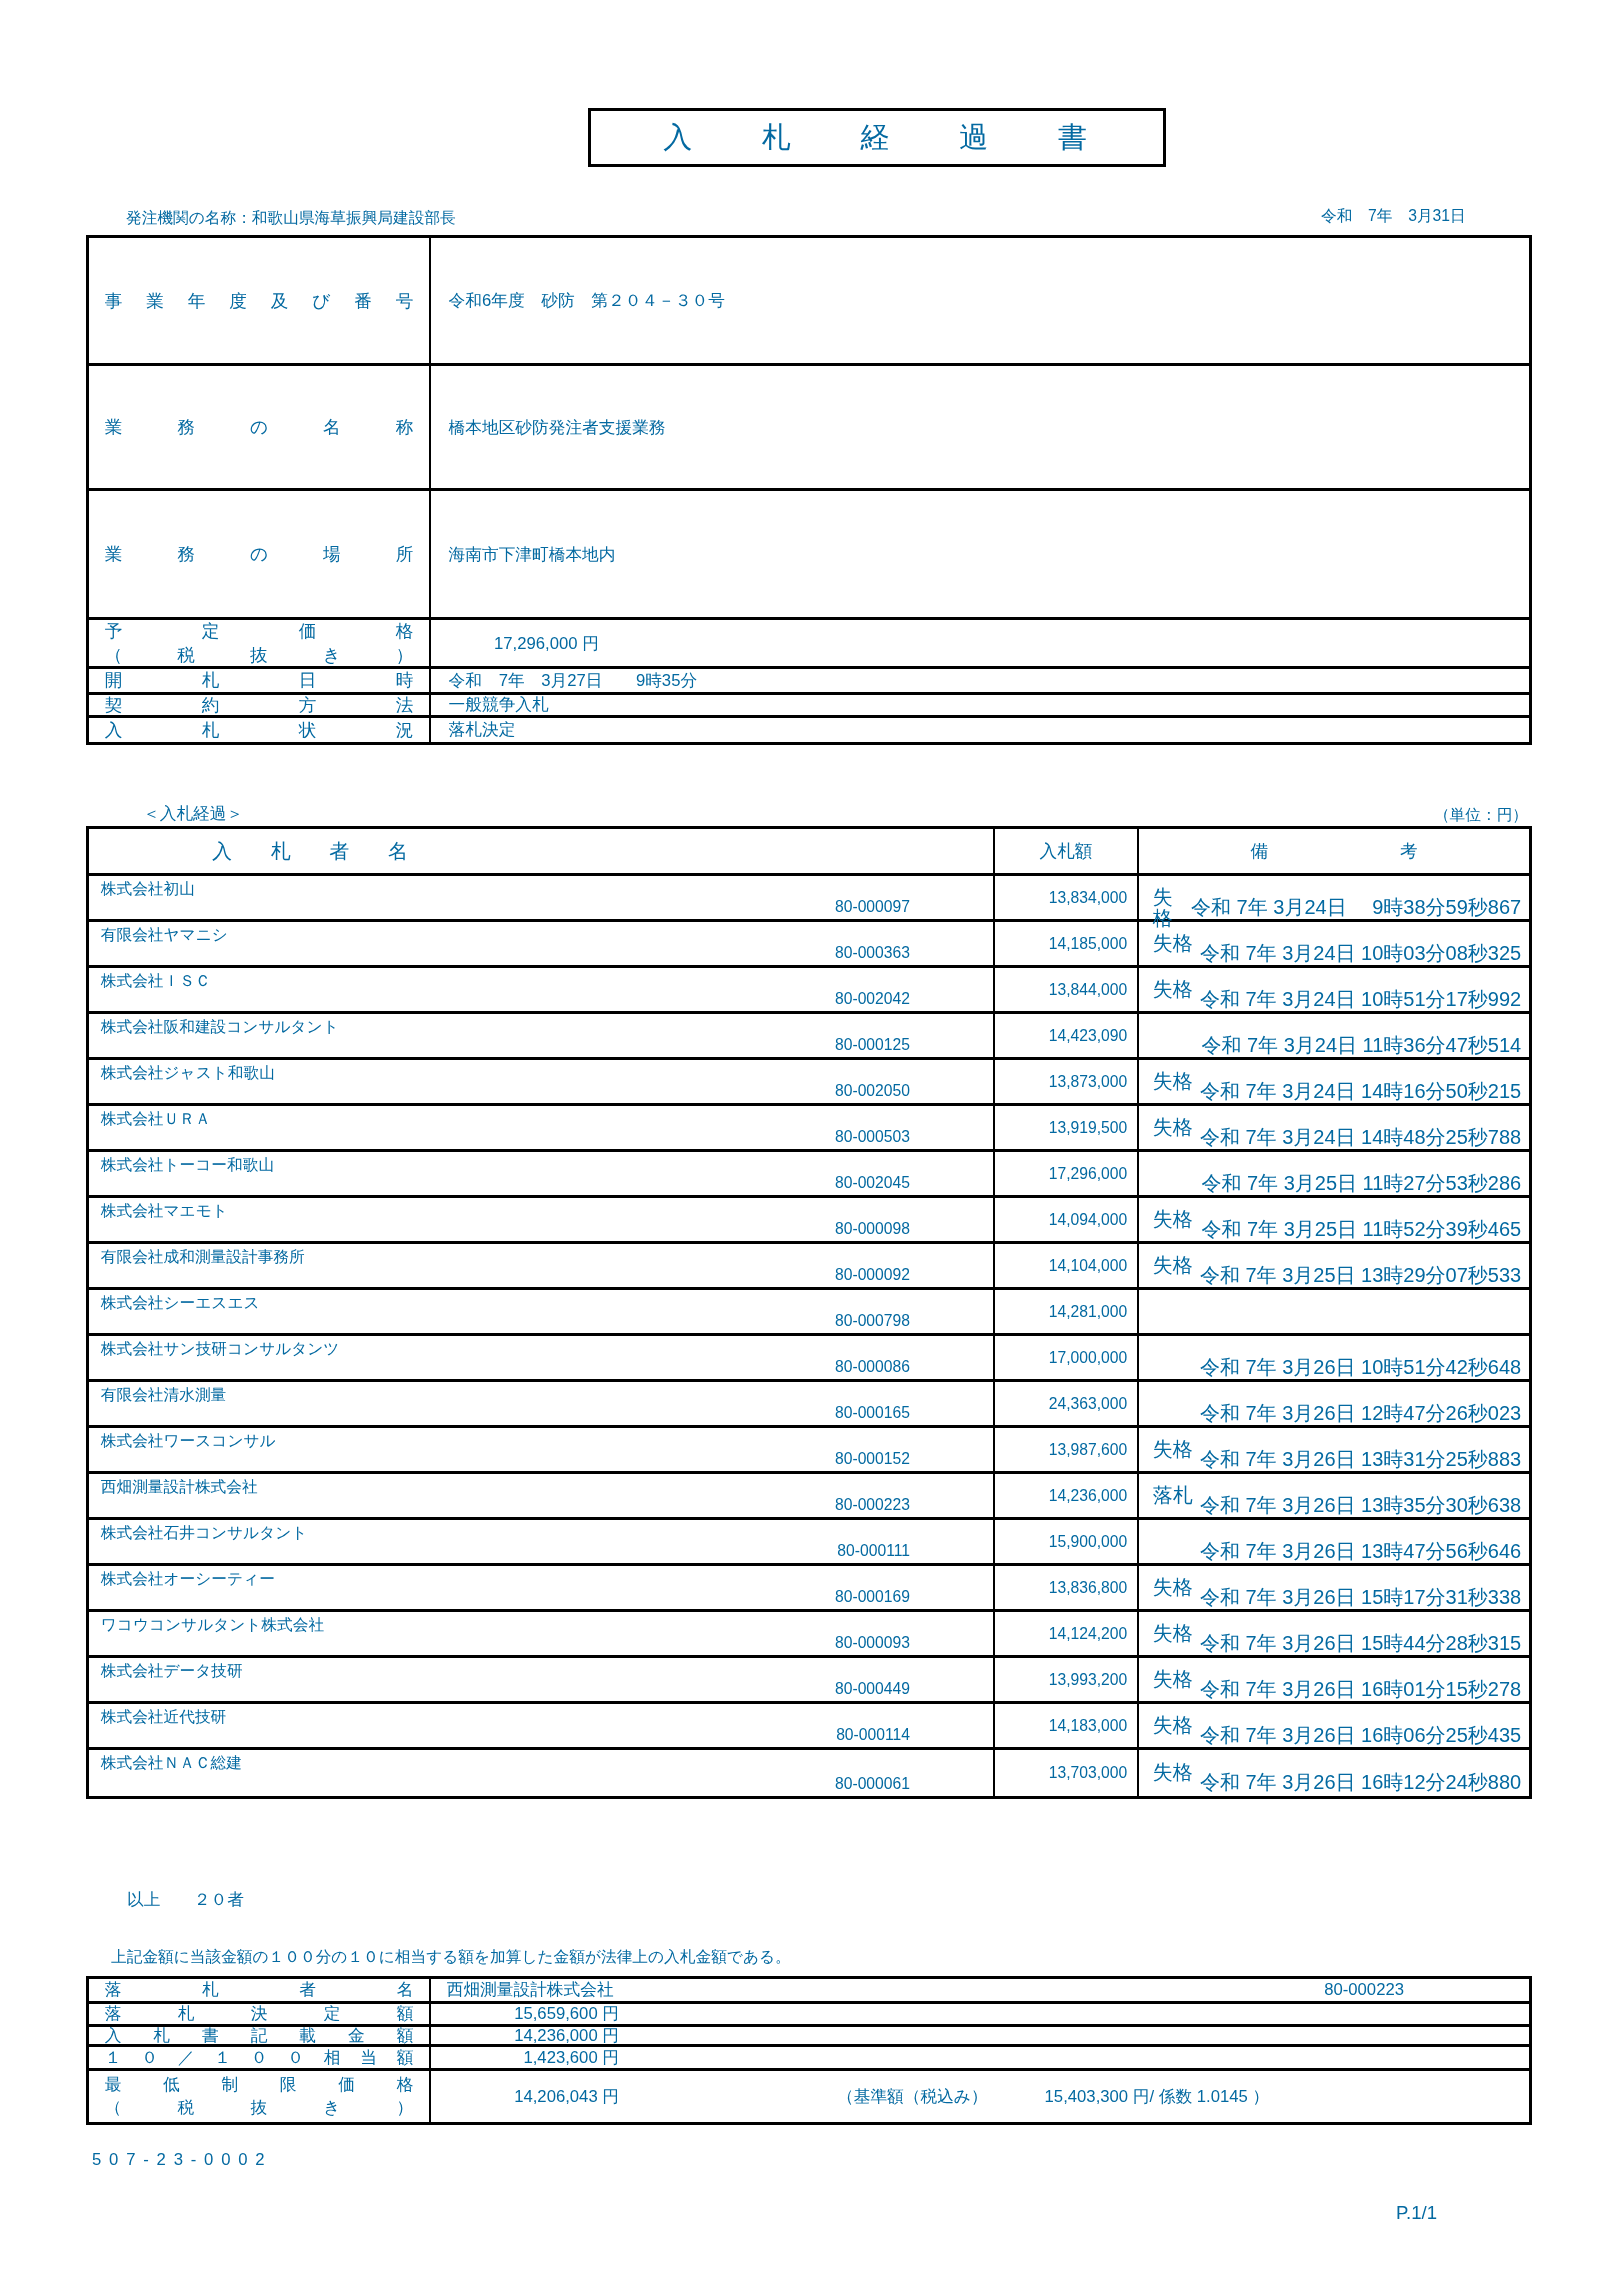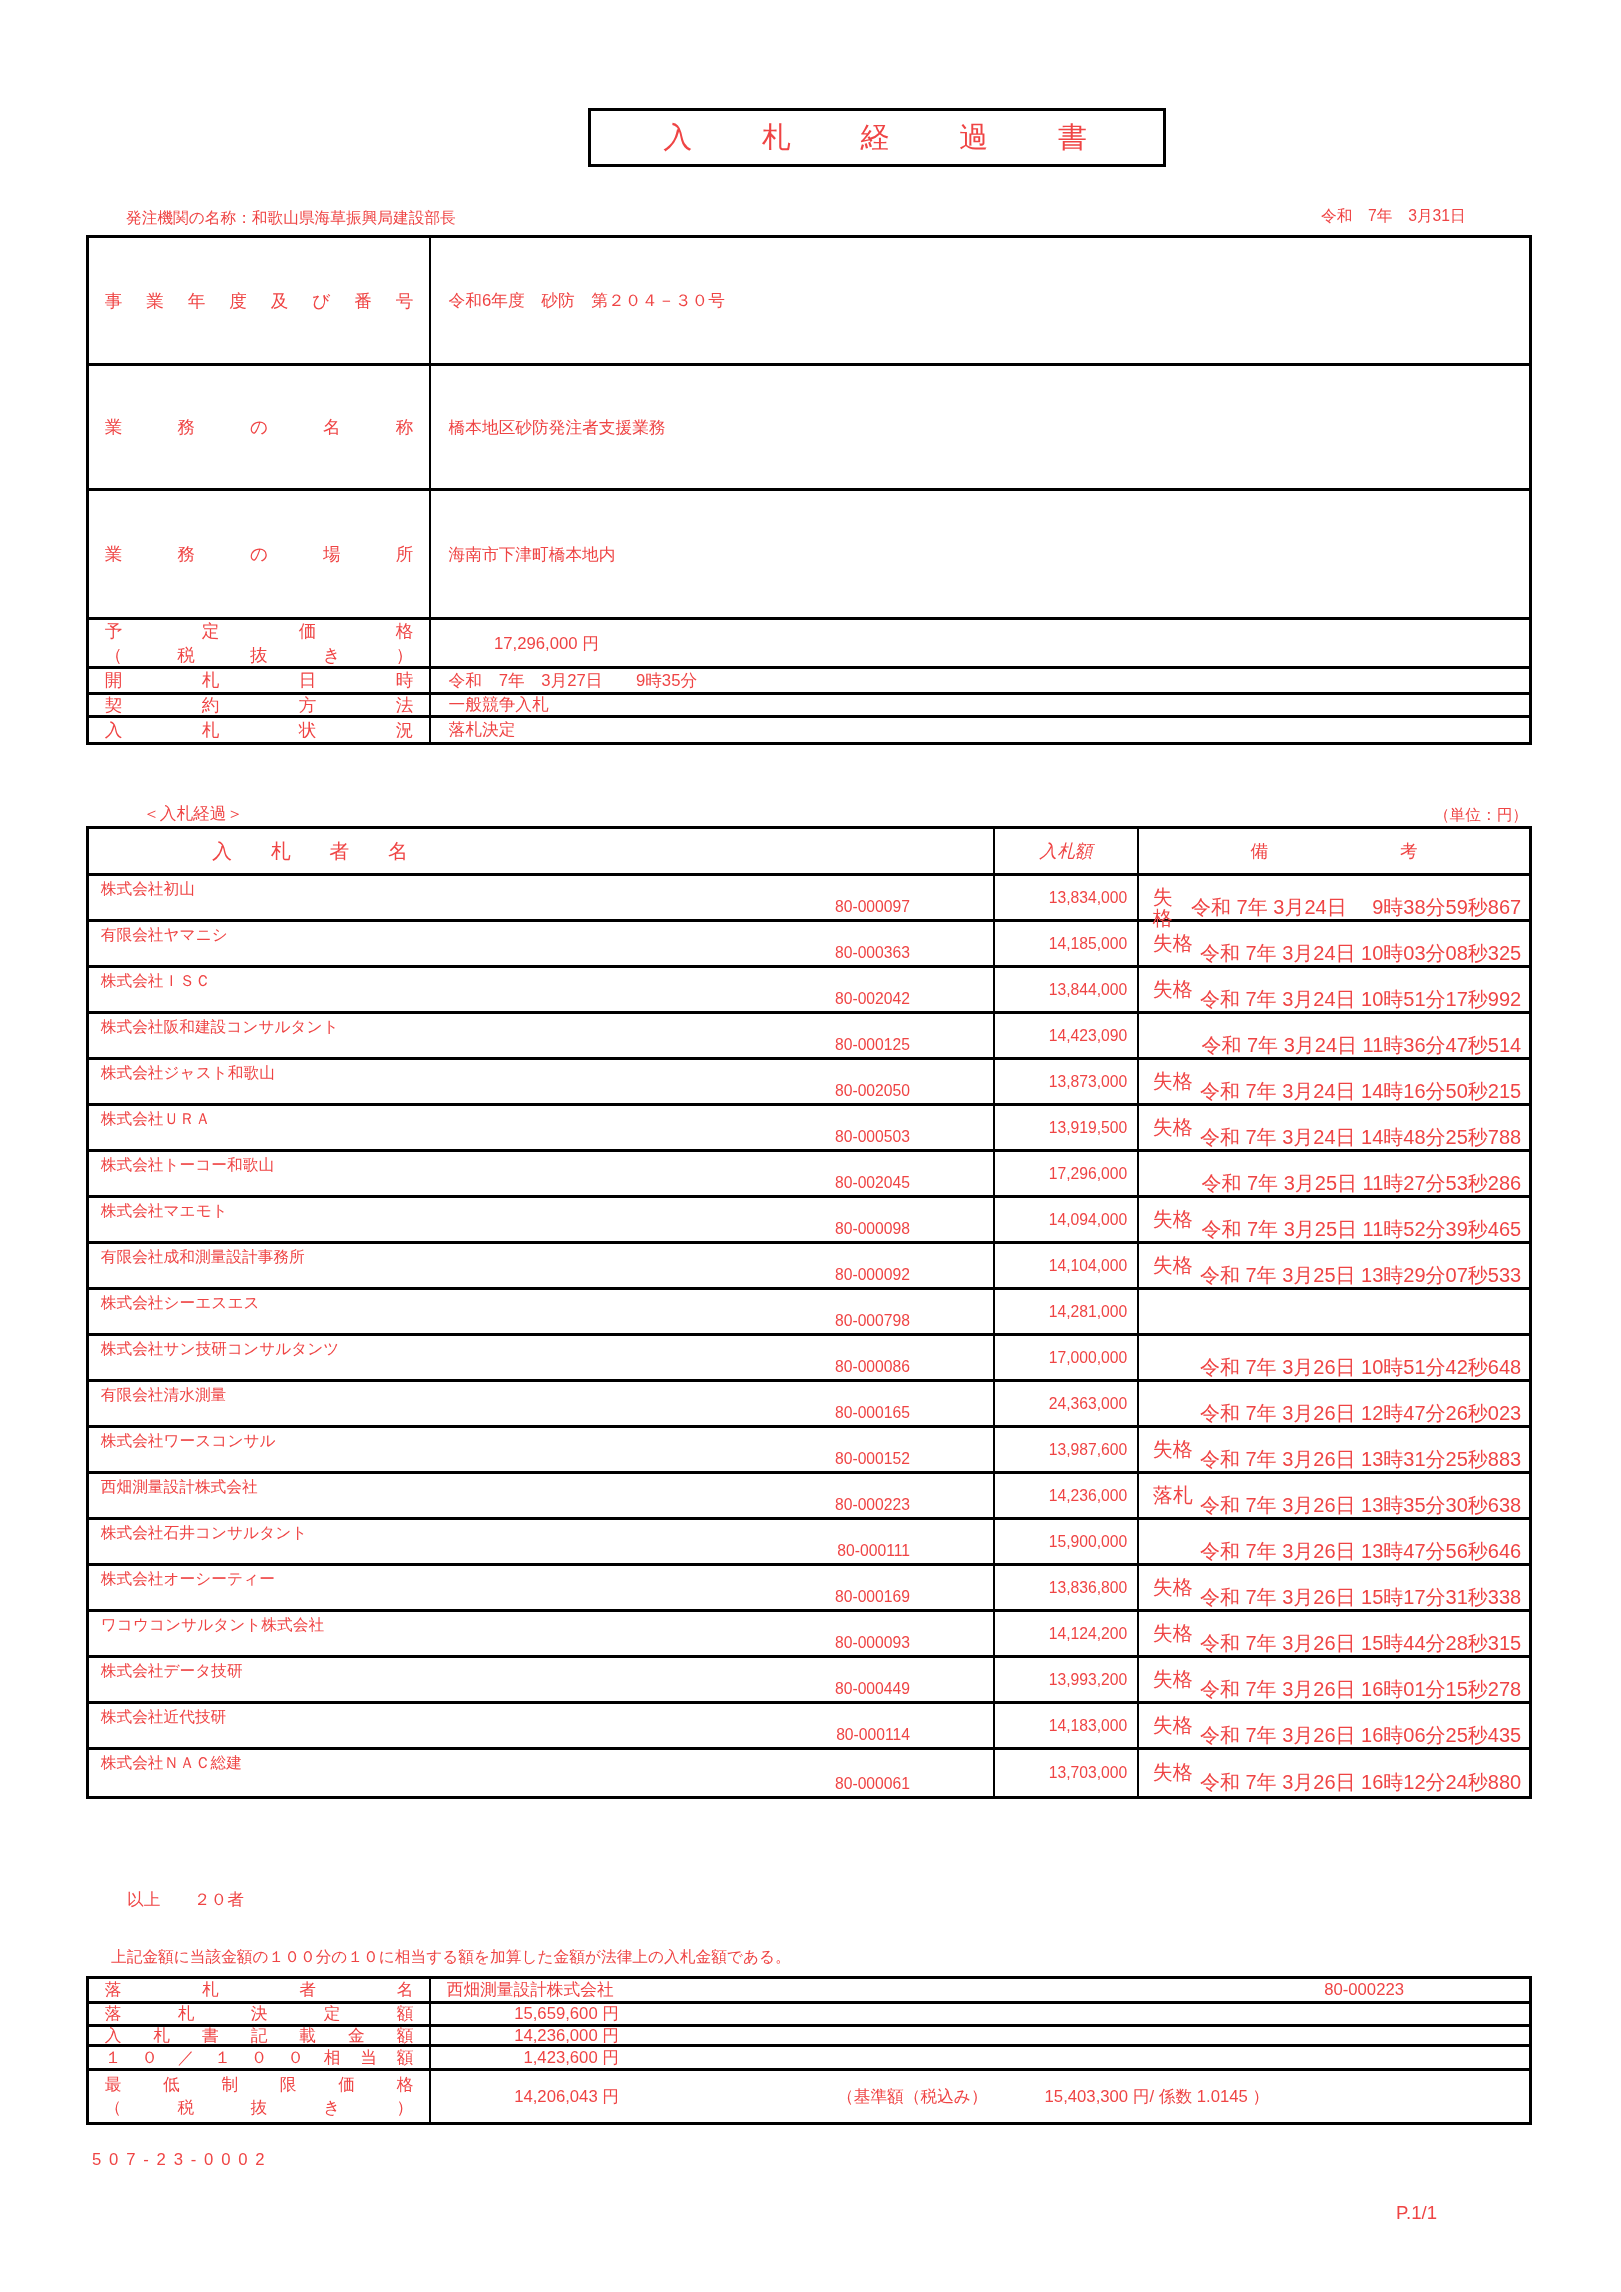--- a/index.html
+++ b/index.html
@@ -1,18 +1,18 @@
 <!DOCTYPE html>
 <html><head>
 <meta charset="utf-8">
 <style>
   html,body{margin:0;padding:0;background:#e8e8e8;}
   .page{
     position:relative;width:1621px;height:2293px;background:#ffffff;
-    font-family:"Liberation Sans","DejaVu Sans",sans-serif;color:#ef4444;
+    font-family:"Liberation Sans","DejaVu Sans",sans-serif;color:#0369a1;
     overflow:hidden;
   }
   
   .title-box{
     position:absolute;left:588px;top:108px;width:572px;height:53px;
     border:3.9px solid #000;display:flex;align-items:center;justify-content:center;
   }
   .title-box span{font-size:29px;letter-spacing:3.9px;white-space:pre;}
   .issuer{position:absolute;left:126px;top:208px;font-size:15.7px;}
   .doc-date{position:absolute;left:1321px;top:206px;font-size:15.7px;white-space:pre;}
@@ -32,21 +32,21 @@
   .unit-label{position:absolute;right:93px;top:805px;font-size:15.7px;}
 
   .bid-table{position:absolute;left:86px;top:826px;width:1446px;border:3.9px solid #000;box-sizing:border-box;}
   .b-header{display:flex;height:47px;border-bottom:3.9px solid #000;box-sizing:border-box;}
   .b-row{display:flex;height:46px;border-bottom:3.9px solid #000;box-sizing:border-box;}
   .b-row:last-child{border-bottom:none;}
   .c-name{width:906px;border-right:2.9px solid #000;position:relative;box-sizing:border-box;}
   .c-amt{width:144px;border-right:2.9px solid #000;display:flex;align-items:center;justify-content:flex-end;padding-right:9.8px;box-sizing:border-box;font-size:15.7px;}
   .c-rem{flex:1;padding:2px 7.8px 2px 13.7px;display:flex;flex-direction:row;justify-content:space-between;box-sizing:border-box;font-size:20px;align-items:center;}
   .h-name-wrap{position:absolute;left:123px;top:0;height:100%;width:196px;display:flex;align-items:center;font-size:20px;}
-  .h-amt{justify-content:center;padding-right:0;font-size:17.6px;font-style:italic;}
+  .h-amt{justify-content:center;padding-right:0;font-size:17.6px;}
   .h-rem{flex-direction:row;justify-content:center;align-items:center;padding:0;font-size:17.6px;}
   .h-rem-inner{width:167px;}
   .b-name{position:absolute;left:11.8px;top:2px;font-size:15.7px;line-height:21.6px;white-space:pre;}
   .b-code{position:absolute;right:83px;bottom:2px;font-size:15.7px;line-height:19.6px;}
   .r-status{display:block;height:21.6px;line-height:21.6px;}
   .r-date{display:block;height:20.6px;line-height:20.6px;white-space:pre;margin-top:19px;}
 
   .total-line{position:absolute;left:127px;top:1888px;font-size:16.7px;white-space:pre;}
   .note{position:absolute;left:111px;top:1947px;font-size:15.7px;}
 

